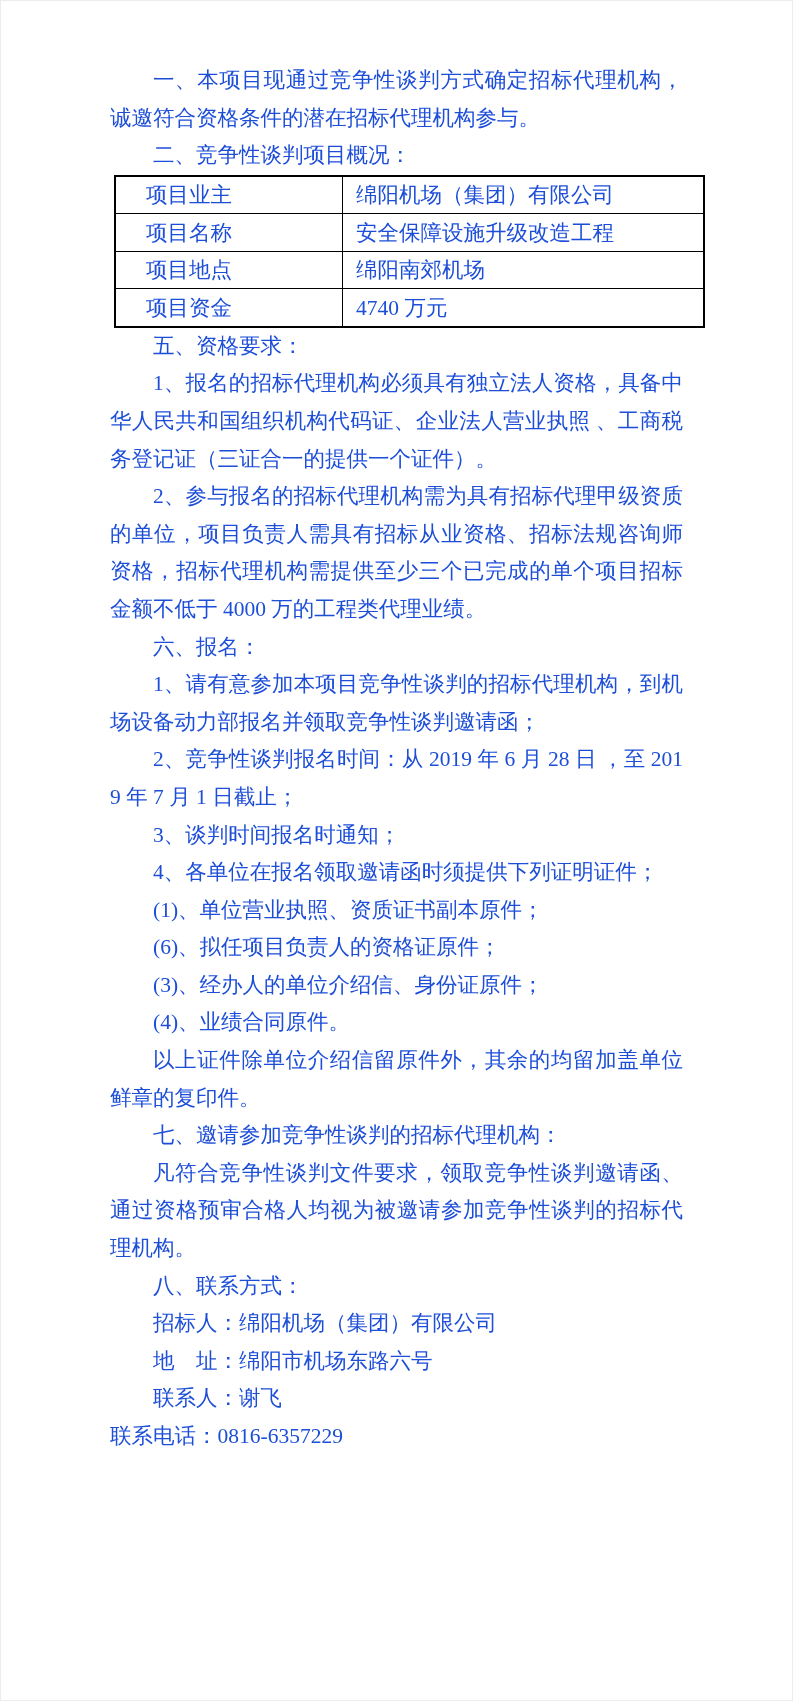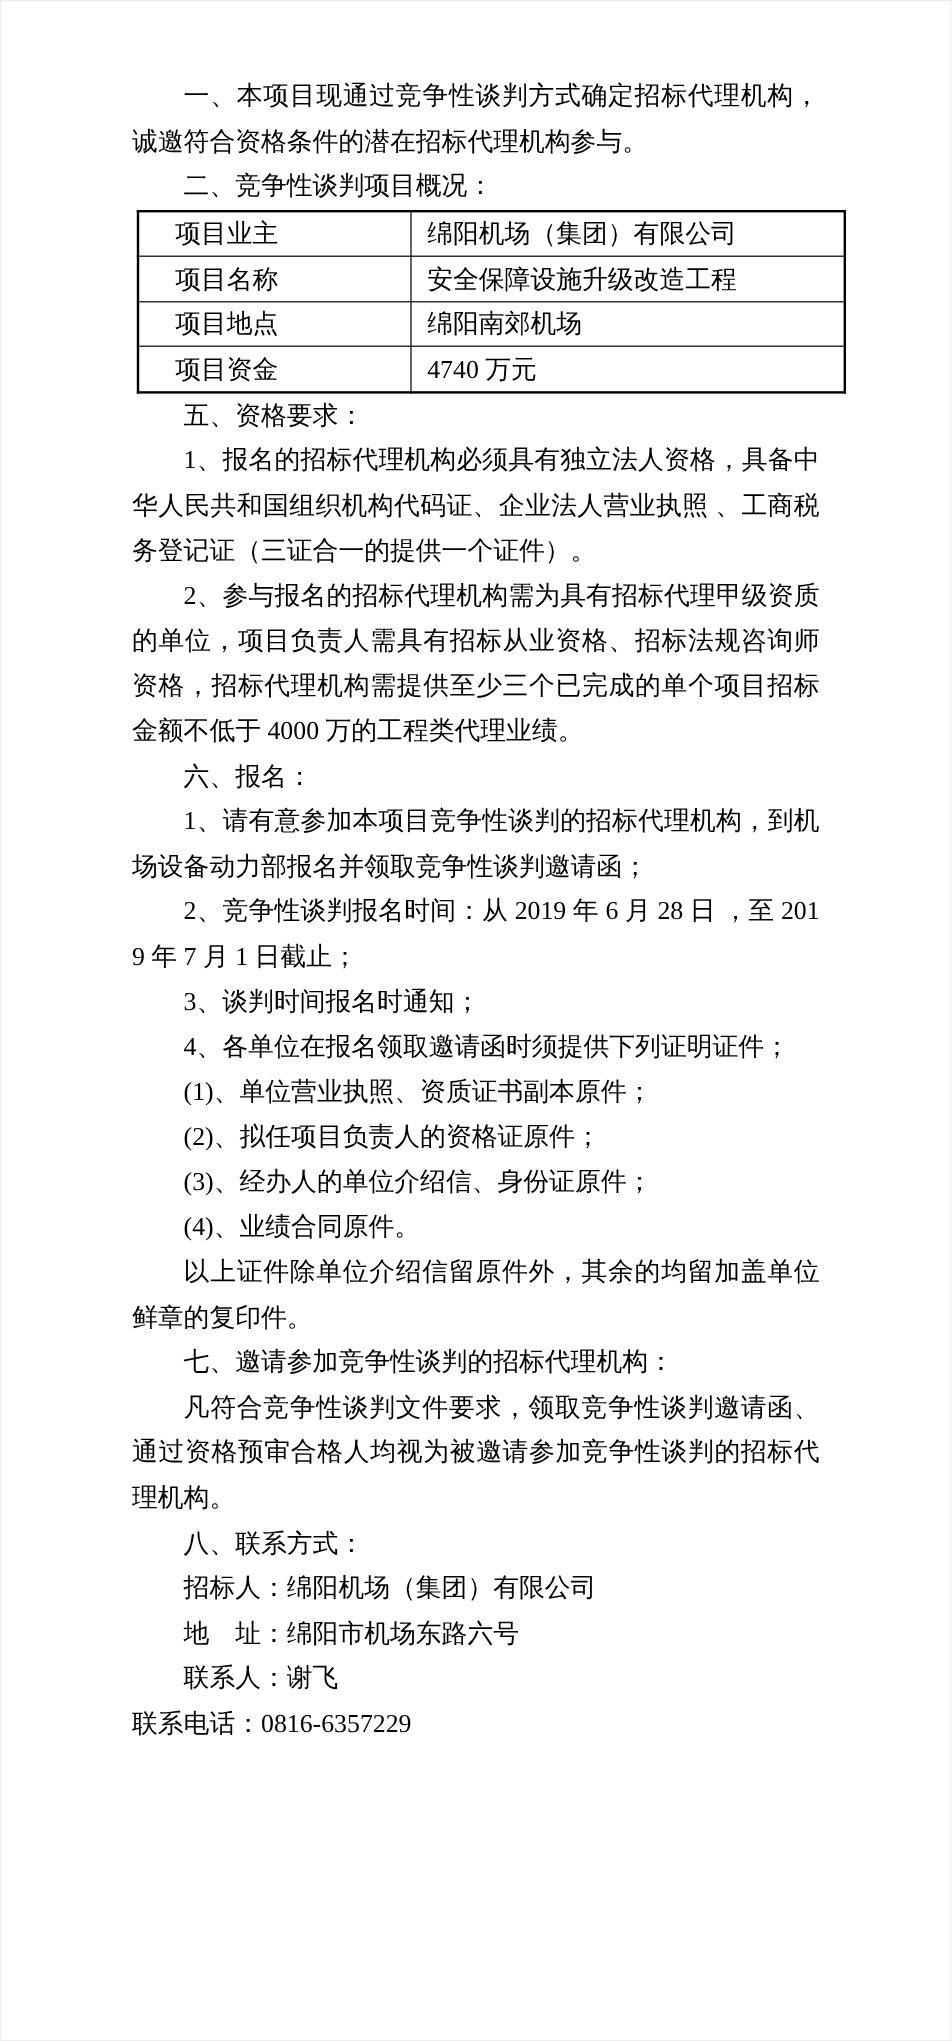--- a/index.html
+++ b/index.html
@@ -6,21 +6,21 @@
     margin: 0;
     padding: 0;
     background: #ffffff;
   }
   .page {
     position: relative;
     width: 793px;
     height: 1701px;
     box-sizing: border-box;
     background: #ffffff;
-    color: #000000;
+    color: #1d4ed8;
     padding: 62px 110px 0 110px;
     font-family: "Liberation Serif", "DejaVu Serif", serif;
     font-size: 21.5px;
     line-height: 37.6px;
     box-shadow: inset 0 0 0 1px #ececec;
     overflow: hidden;
   }
   .para {
     margin: 0;
     text-indent: 2em;
@@ -81,21 +81,21 @@
 
   <p class="para">五、资格要求：</p>
   <p class="para">1、报名的招标代理机构必须具有独立法人资格，具备中华人民共和国组织机构代码证、企业法人营业执照 、工商税务登记证（三证合一的提供一个证件）。</p>
   <p class="para">2、参与报名的招标代理机构需为具有招标代理甲级资质的单位，项目负责人需具有招标从业资格、招标法规咨询师资格，招标代理机构需提供至少三个已完成的单个项目招标金额不低于 4000 万的工程类代理业绩。</p>
   <p class="para">六、报名：</p>
   <p class="para">1、请有意参加本项目竞争性谈判的招标代理机构，到机场设备动力部报名并领取竞争性谈判邀请函；</p>
   <p class="para">2、竞争性谈判报名时间：从 2019 年 6 月 28 日 ，至 2019 年 7 月 1 日截止；</p>
   <p class="para">3、谈判时间报名时通知；</p>
   <p class="para">4、各单位在报名领取邀请函时须提供下列证明证件；</p>
   <p class="para">(1)、单位营业执照、资质证书副本原件；</p>
-  <p class="para">(2)、拟任项目负责人的资格证原件；</p>
+  <p class="para">(6)、拟任项目负责人的资格证原件；</p>
   <p class="para">(3)、经办人的单位介绍信、身份证原件；</p>
   <p class="para">(4)、业绩合同原件。</p>
   <p class="para">以上证件除单位介绍信留原件外，其余的均留加盖单位鲜章的复印件。</p>
   <p class="para">七、邀请参加竞争性谈判的招标代理机构：</p>
   <p class="para">凡符合竞争性谈判文件要求，领取竞争性谈判邀请函、通过资格预审合格人均视为被邀请参加竞争性谈判的招标代理机构。</p>
   <p class="para">八、联系方式：</p>
   <p class="para">招标人：绵阳机场（集团）有限公司</p>
   <p class="para">地　址：绵阳市机场东路六号</p>
   <p class="para">联系人：谢飞</p>
   <p class="para no-indent">联系电话：0816-6357229</p>

